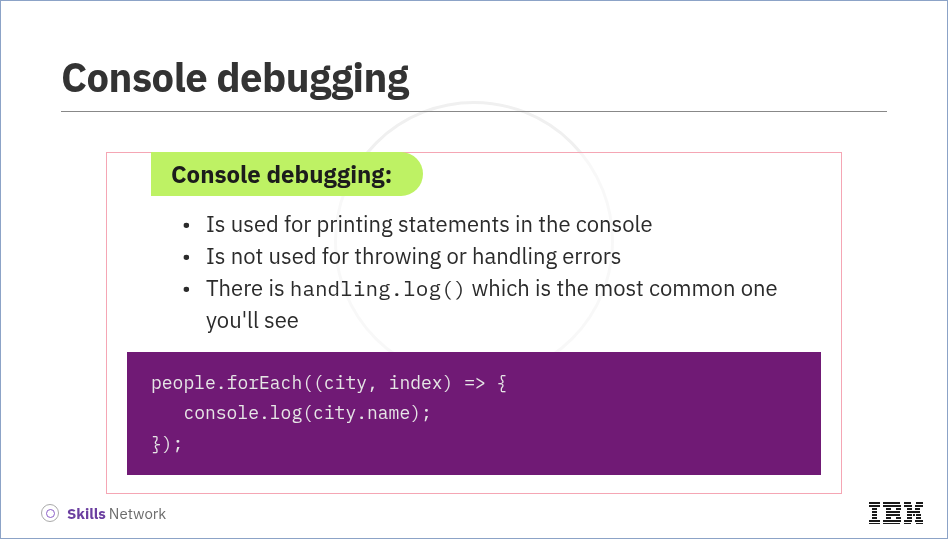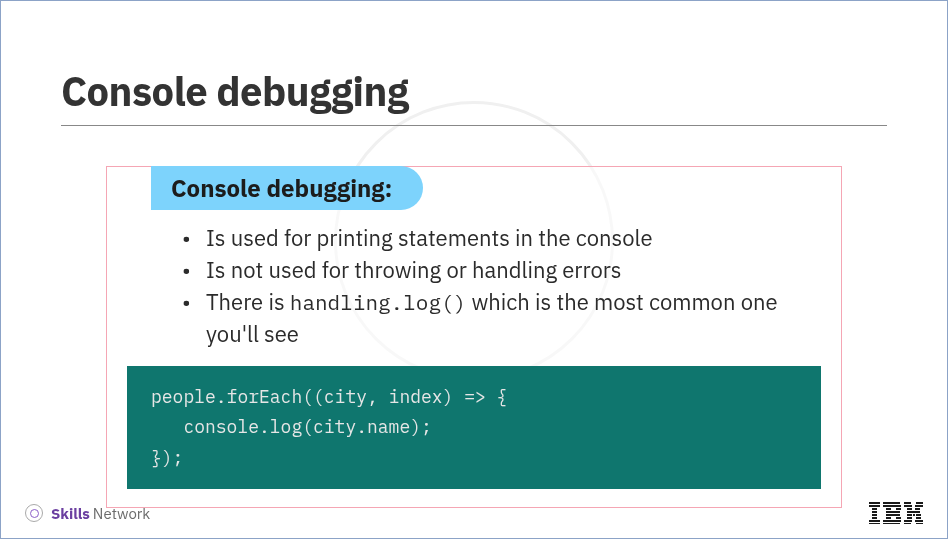--- a/index.html
+++ b/index.html
@@ -19,40 +19,40 @@
       transform: translateX(-50%);
       width: 280px;
       height: 280px;
       border: 3px solid #f0f0f0;
       border-radius: 50%;
       z-index: 0;
     }
     .content {
       position: relative;
       z-index: 1;
-      padding: 64px 60px 0 60px;
+      padding: 50px 60px 0 60px;
     }
     .page-title {
       font-size: 40px;
       font-weight: 700;
       color: #333;
       padding-bottom: 8px;
       border-bottom: 1px solid #888;
       margin-bottom: 40px;
       letter-spacing: -0.5px;
     }
     .box {
       border: 1px solid #f5a6b4;
       margin: 0 45px;
       padding: 0 20px 18px 20px;
       position: relative;
       background: rgba(255,255,255,0.55);
     }
     .subtitle-pill {
-      background: #7dd3fc;
+      background: #bef264;
       color: #1c1c1c;
       font-size: 24px;
       font-weight: 700;
       padding: 6px 30px 6px 20px;
       border-radius: 0 22px 22px 0;
       display: inline-block;
       margin: -1px 0 12px 24px;
       position: relative;
     }
     ul.bullets {
@@ -72,33 +72,33 @@
       left: 0;
       top: 0;
       color: #2b2b2b;
       font-size: 22px;
     }
     code.inline {
       font-family: "IBM Plex Mono", "Courier New", monospace;
       font-size: 21px;
     }
     .codeblock {
-      background: #0f766e;
+      background: #701a75;
       color: #e6e6e6;
       font-family: "IBM Plex Mono", "Courier New", monospace;
       font-size: 18px;
       padding: 16px 24px;
       margin: 16px 0 0 0;
       line-height: 1.7;
       white-space: pre;
     }
     .footer {
       position: absolute;
       bottom: 14px;
-      left: 24px;
+      left: 40px;
       right: 24px;
       display: flex;
       justify-content: space-between;
       align-items: center;
       z-index: 2;
     }
     .skills {
       display: flex;
       align-items: center;
       gap: 8px;

